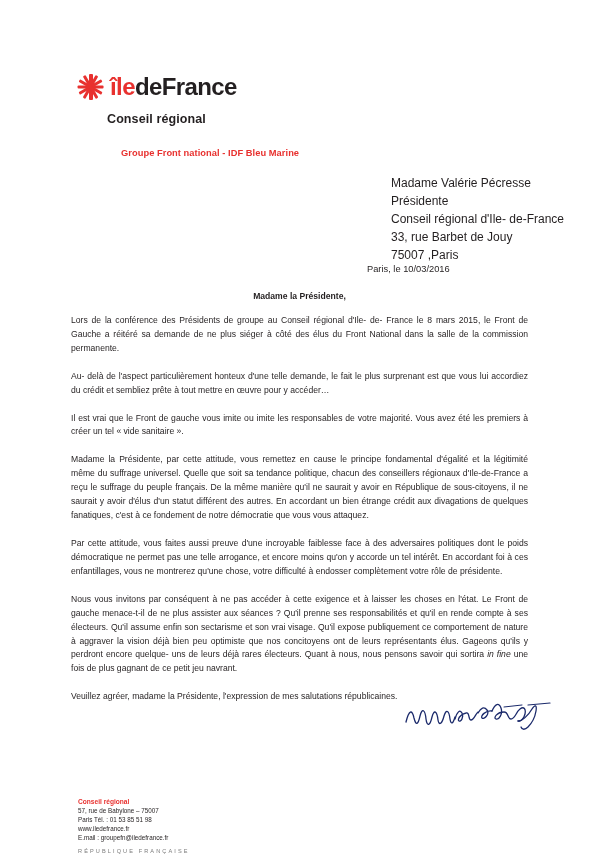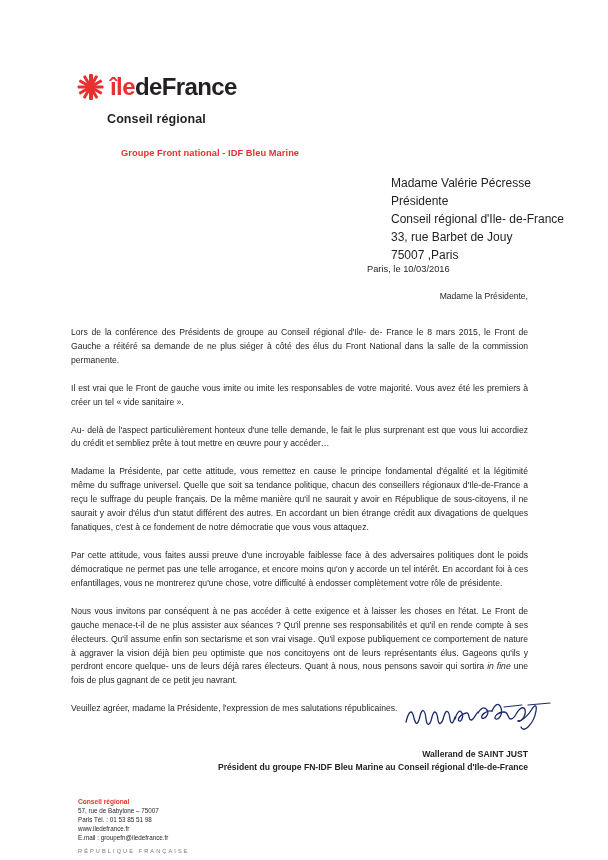--- a/index.html
+++ b/index.html
@@ -97,21 +97,21 @@
   .body-text {
     position: absolute;
     left: 71px; top: 290px;
     width: 457px;
     font-size: 8.6px;
     line-height: 1.62;
     color: #231f20;
     text-align: justify;
   }
   .body-text p { margin: 0 0 14px 0; }
-  .body-text p.salutation { margin-bottom: 22px; text-align: right; }
+  .body-text p.salutation { margin-bottom: 10px; text-align: center; font-weight: bold; }
   .body-text p.closing { margin-top: 6px; text-align: left; }
   .body-text em { }
 
   
   .signature {
     position: absolute;
     left: 404px; top: 700px;
     width: 150px; height: 34px;
   }
   .signature svg { display: block; }
@@ -177,44 +177,40 @@
     <div>Conseil régional d'Ile- de-France</div>
     <div>33, rue Barbet de Jouy</div>
     <div>75007 ,Paris</div>
   </div>
 
   <div class="place-date">Paris, le 10/03/2016</div>
 
   <div class="body-text">
     <p class="salutation">Madame la Présidente,</p>
     <p>Lors de la conférence des Présidents de groupe au Conseil régional d'Ile- de- France le 8 mars 2015, le Front de Gauche a réitéré sa demande de ne plus siéger à côté des élus du Front National dans la salle de la commission permanente.</p>
+    <p>Au- delà de l'aspect particulièrement honteux d'une telle demande, le fait le plus surprenant est que vous lui accordiez du crédit et sembliez prête à tout mettre en œuvre pour y accéder…</p>
     <p>Il est vrai que le Front de gauche vous imite ou imite les responsables de votre majorité. Vous avez été les premiers à créer un tel « vide sanitaire ».</p>
-    <p>Au- delà de l'aspect particulièrement honteux d'une telle demande, le fait le plus surprenant est que vous lui accordiez du crédit et sembliez prête à tout mettre en œuvre pour y accéder…</p>
     <p>Madame la Présidente, par cette attitude, vous remettez en cause le principe fondamental d'égalité et la légitimité même du suffrage universel. Quelle que soit sa tendance politique, chacun des conseillers régionaux d'Ile-de-France a reçu le suffrage du peuple français. De la même manière qu'il ne saurait y avoir en République de sous-citoyens, il ne saurait y avoir d'élus d'un statut différent des autres. En accordant un bien étrange crédit aux divagations de quelques fanatiques, c'est à ce fondement de notre démocratie que vous vous attaquez.</p>
     <p>Par cette attitude, vous faites aussi preuve d'une incroyable faiblesse face à des adversaires politiques dont le poids démocratique ne permet pas une telle arrogance, et encore moins qu'on y accorde un tel intérêt. En accordant foi à ces enfantillages, vous ne montrerez qu'une chose, votre difficulté à endosser complètement votre rôle de présidente.</p>
     <p>Nous vous invitons par conséquent à ne pas accéder à cette exigence et à laisser les choses en l'état. Le Front de gauche menace-t-il de ne plus assister aux séances ? Qu'il prenne ses responsabilités et qu'il en rende compte à ses électeurs. Qu'il assume enfin son sectarisme et son vrai visage. Qu'il expose publiquement ce comportement de nature à aggraver la vision déjà bien peu optimiste que nos concitoyens ont de leurs représentants élus. Gageons qu'ils y perdront encore quelque- uns de leurs déjà rares électeurs. Quant à nous, nous pensons savoir qui sortira <em>in fine</em> une fois de plus gagnant de ce petit jeu navrant.</p>
     <p class="closing">Veuillez agréer, madame la Présidente, l'expression de mes salutations républicaines.</p>
   </div>
 
   <div class="signature">
     <svg width="150" height="34" viewBox="0 0 150 34" fill="none" xmlns="http://www.w3.org/2000/svg">
       <path d="M2 22 C5 10, 8 9, 10 18 C12 26, 14 25, 16 16 C18 8, 21 9, 22 19 C23 27, 26 26, 28 17 C30 9, 33 11, 34 20 C35 26, 38 24, 40 16 C42 9, 45 10, 46 19 C47 25, 49 24, 51 17" stroke="#1b2a6b" stroke-width="1.3" stroke-linecap="round"></path>
       <path d="M51 19 C53 12, 56 9, 58 13 C60 17, 57 22, 55 21 C53 20, 56 14, 62 13 C66 12, 64 20, 67 20 C70 20, 72 13, 74 12" stroke="#1b2a6b" stroke-width="1.3" stroke-linecap="round"></path>
       <path d="M74 13 C77 8, 80 6, 83 10 C86 14, 80 20, 78 18 C76 16, 82 10, 88 11" stroke="#1b2a6b" stroke-width="1.3" stroke-linecap="round"></path>
       <path d="M88 11 C91 4, 95 2, 97 8 C99 14, 95 20, 92 19 C89 18, 93 12, 100 12 C105 12, 103 19, 107 19 C111 19, 112 12, 116 9 C120 6, 122 9, 121 14 C120 19, 116 22, 114 21" stroke="#1b2a6b" stroke-width="1.3" stroke-linecap="round"></path>
       <path d="M114 21 C118 21, 124 16, 128 9 C131 4, 133 5, 132 11 C131 17, 128 23, 124 27 C121 30, 118 30, 117 27" stroke="#1b2a6b" stroke-width="1.3" stroke-linecap="round"></path>
       <path d="M124 5 L146 3" stroke="#1b2a6b" stroke-width="1.2" stroke-linecap="round"></path>
       <path d="M100 7 L118 5" stroke="#1b2a6b" stroke-width="1" stroke-linecap="round"></path>
     </svg>
   </div>
 
-  <div class="signer">
-    <div>Wallerand de SAINT JUST</div>
-    <div>Président du groupe FN-IDF Bleu Marine au Conseil régional d'Ile-de-France</div>
-  </div>
 
   <div class="footer">
     <div class="ftitle">Conseil régional</div>
     <div>57, rue de Babylone – 75007</div>
     <div>Paris Tél. : 01 53 85 51  98</div>
     <div class="flink">www.iledefrance.fr</div>
     <div class="flink">E.mail : groupefn@iledefrance.fr</div>
   </div>
 
   <div class="rf">RÉPUBLIQUE FRANÇAISE</div>

